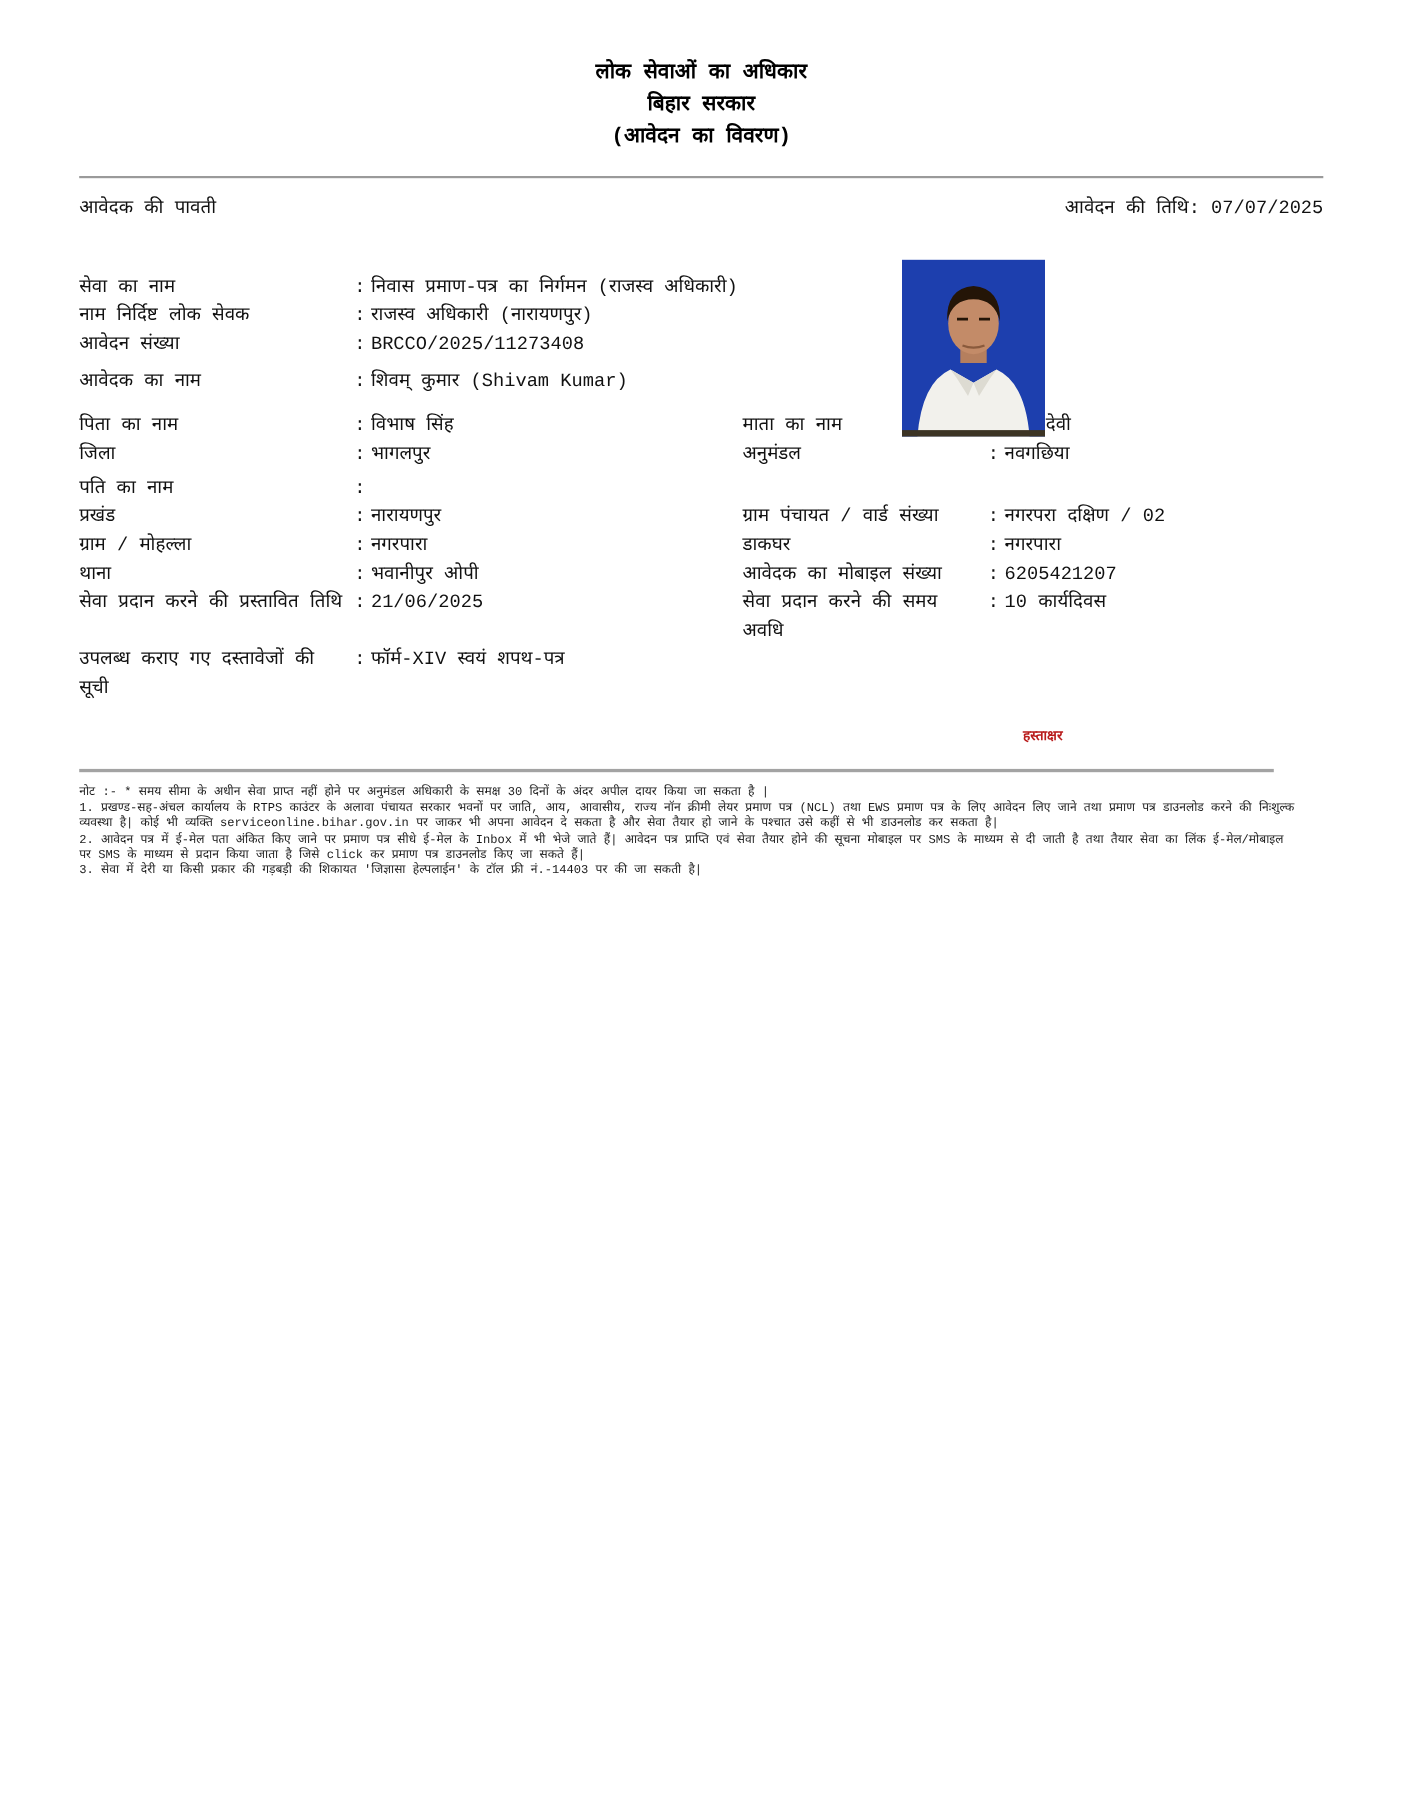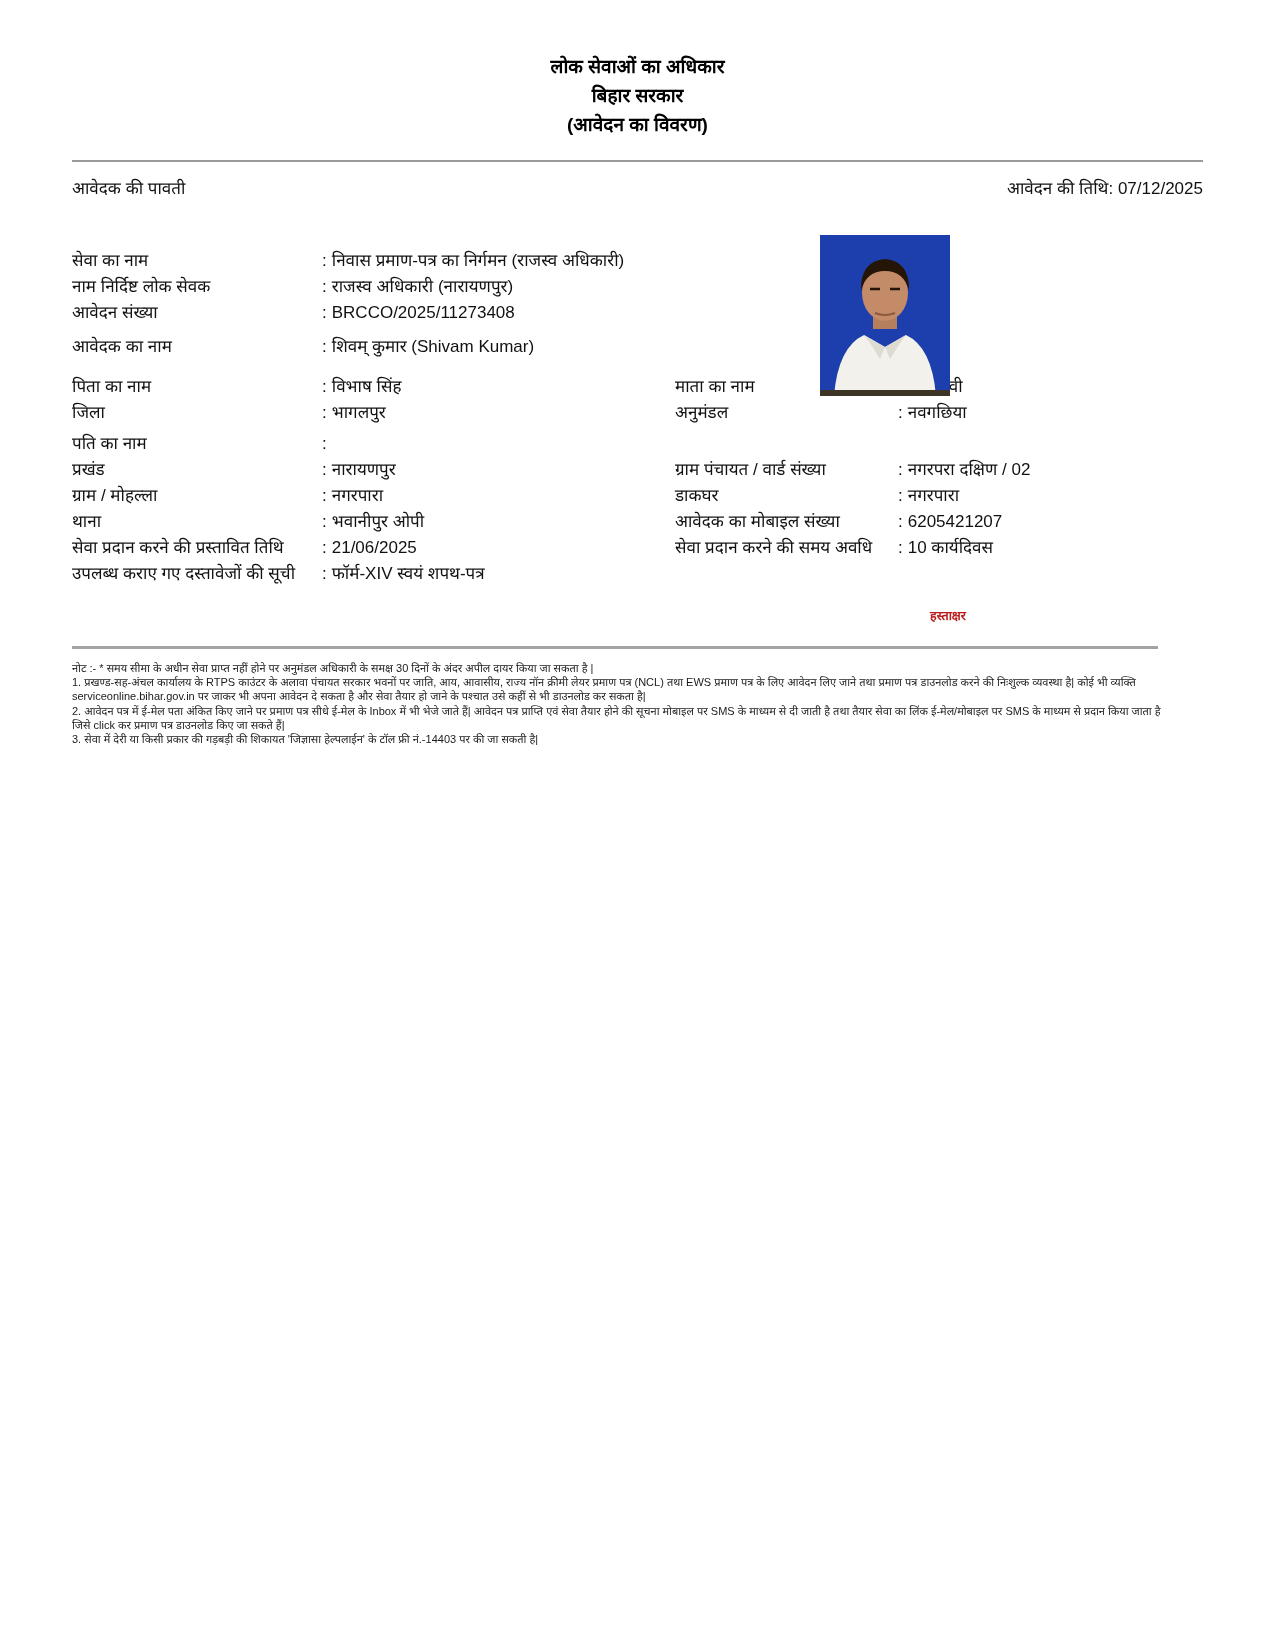--- a/index.html
+++ b/index.html
@@ -1,20 +1,20 @@
 <!DOCTYPE html>
 <html lang="hi"><head>
 <meta charset="utf-8">
 <style>
   html,body{margin:0;padding:0;background:#ffffff;}
   .page{
     position:relative;
     width:1275px;height:1650px;
     background:#ffffff;
-    font-family:Liberation Sans, sans-serif;
+    font-family:Liberation Mono, monospace;
     color:#111;
     box-sizing:border-box;
     padding:0 72px;
     overflow:hidden;
   }
   .title-block{
     padding-top:52px;
     text-align:center;
     font-weight:bold;
     font-size:19px;
@@ -91,21 +91,21 @@
   <div class="title-block">
     <div>लोक सेवाओं का अधिकार</div>
     <div>बिहार सरकार</div>
     <div>(आवेदन का विवरण)</div>
   </div>
 
   <hr class="divider1">
 
   <div class="header-row">
     <span class="h-left">आवेदक की पावती</span>
-    <span class="h-right">आवेदन की तिथि: 07/12/2025</span>
+    <span class="h-right">आवेदन की तिथि: 07/07/2025</span>
   </div>
 
   <div class="main">
 
     <div class="photo">
       <svg viewBox="0 0 130 161" xmlns="http://www.w3.org/2000/svg" aria-hidden="true">
         <rect x="0" y="0" width="130" height="161" fill="#1d3fae"></rect>
         <rect x="53" y="72" width="24" height="22" fill="#b57f5e"></rect>
         <path d="M14 161 Q18 112 44 100 L65 112 L86 100 Q112 112 116 161 Z" fill="#f2f1ec"></path>
         <path d="M44 100 L65 112 L60 124 L50 108 Z" fill="#dddbd2"></path>

